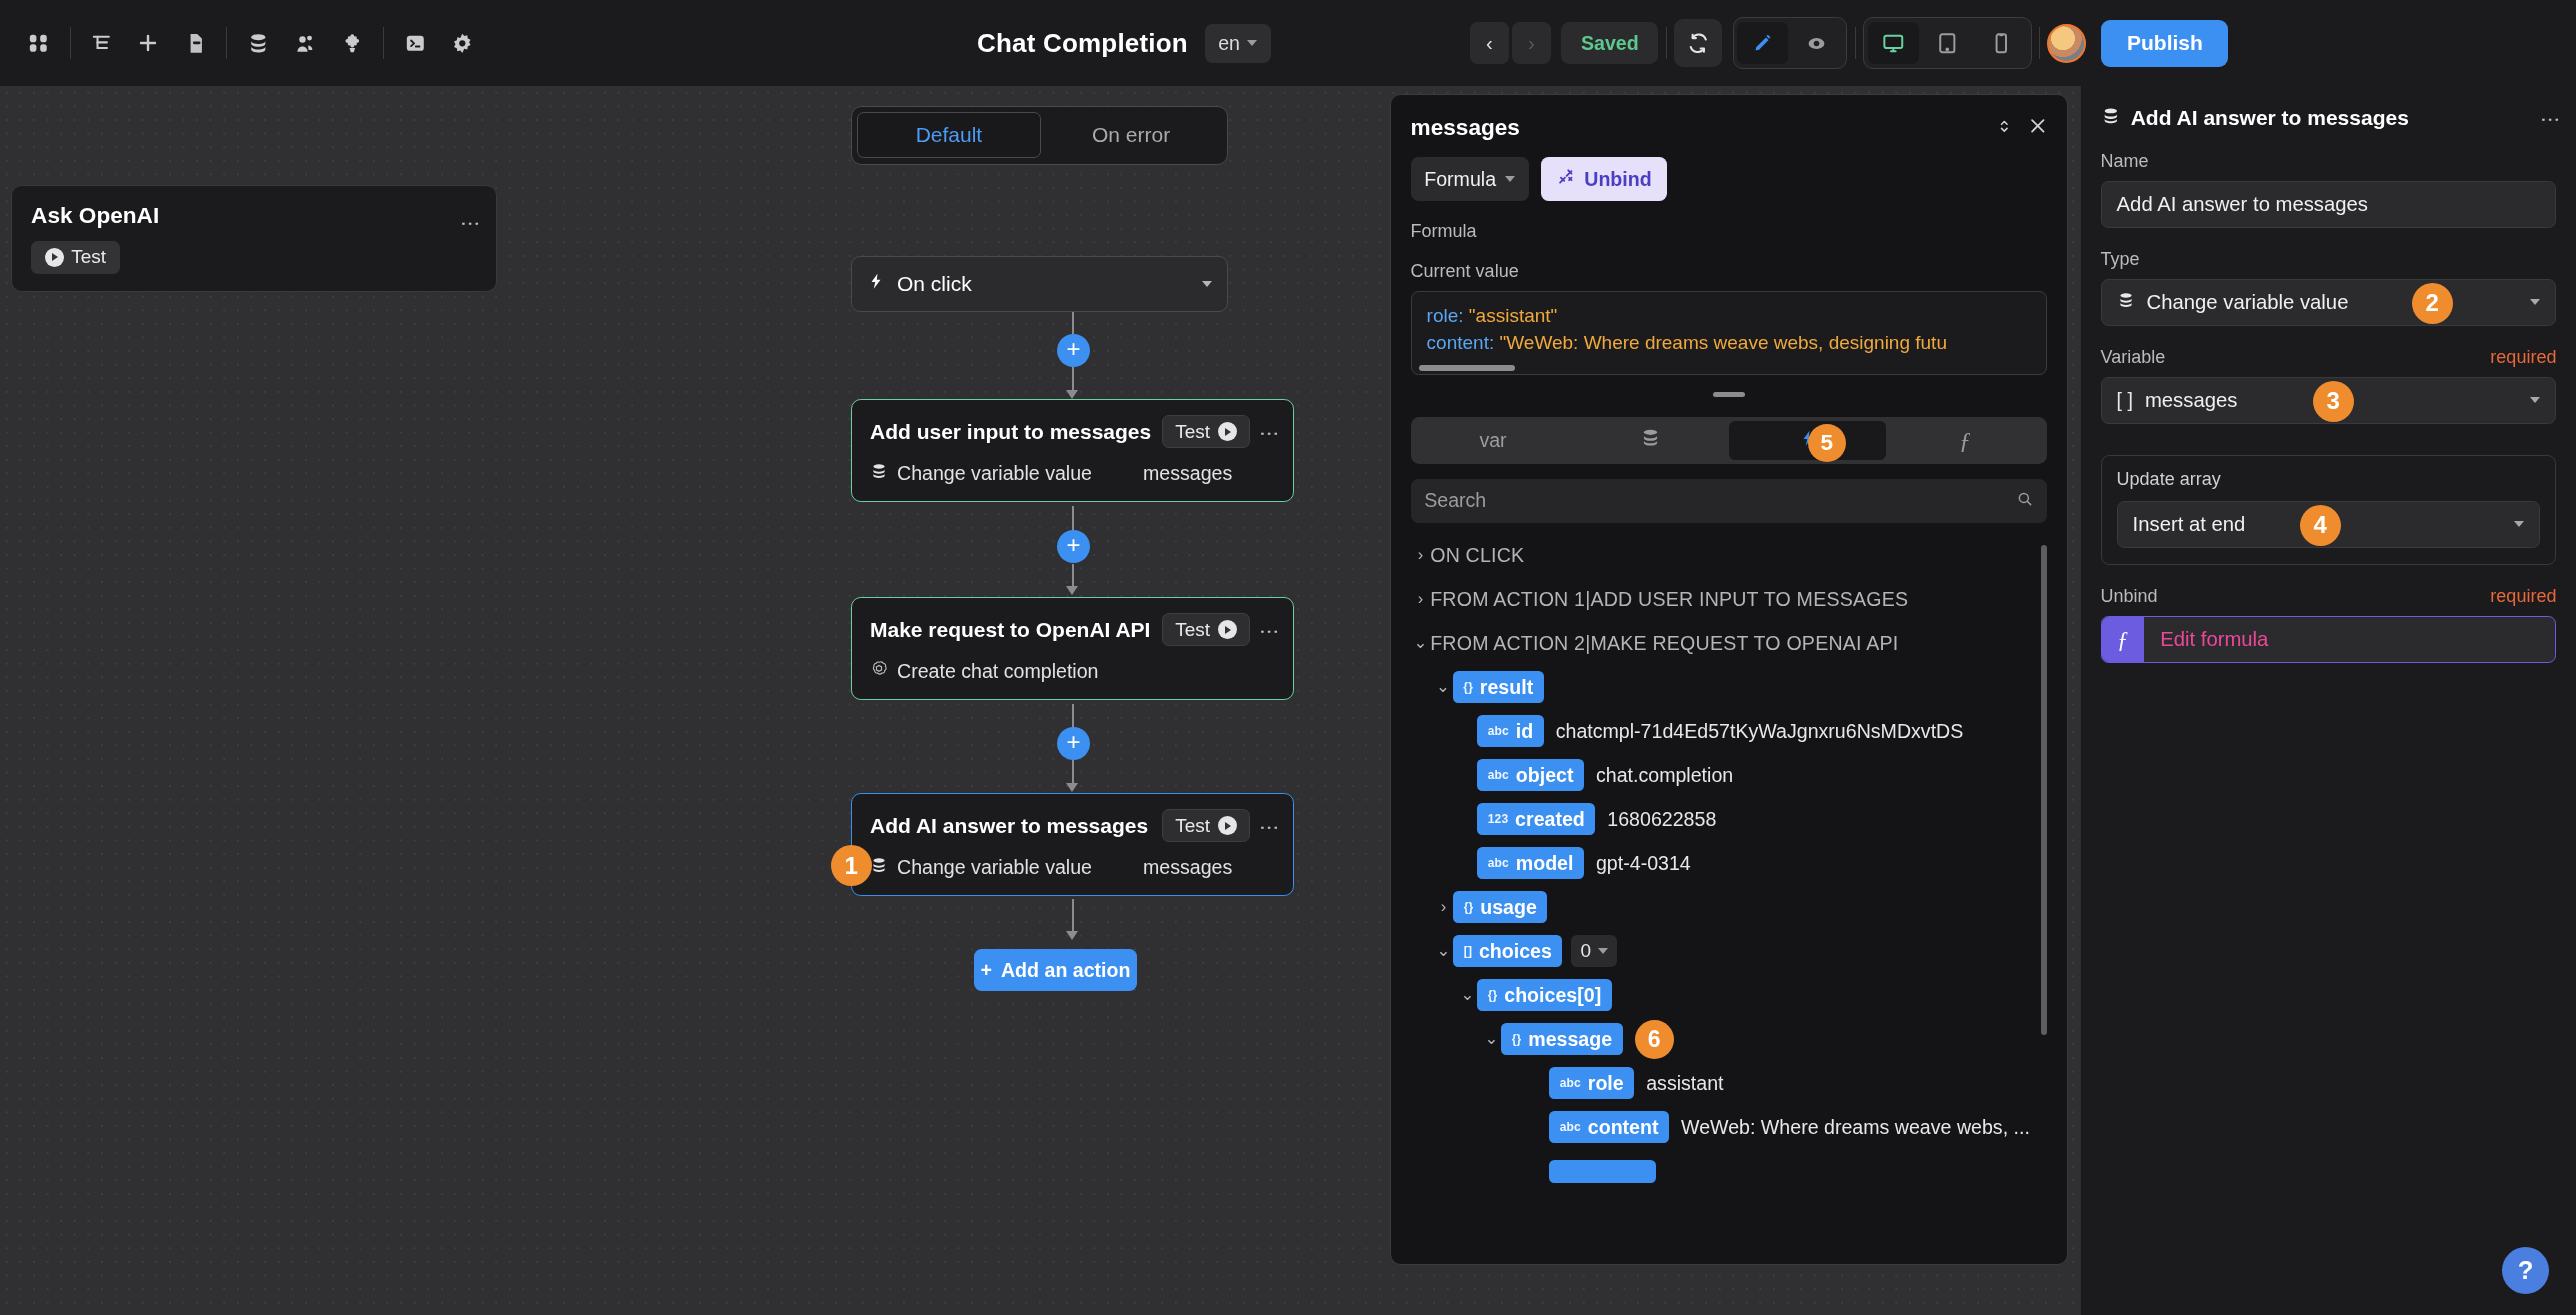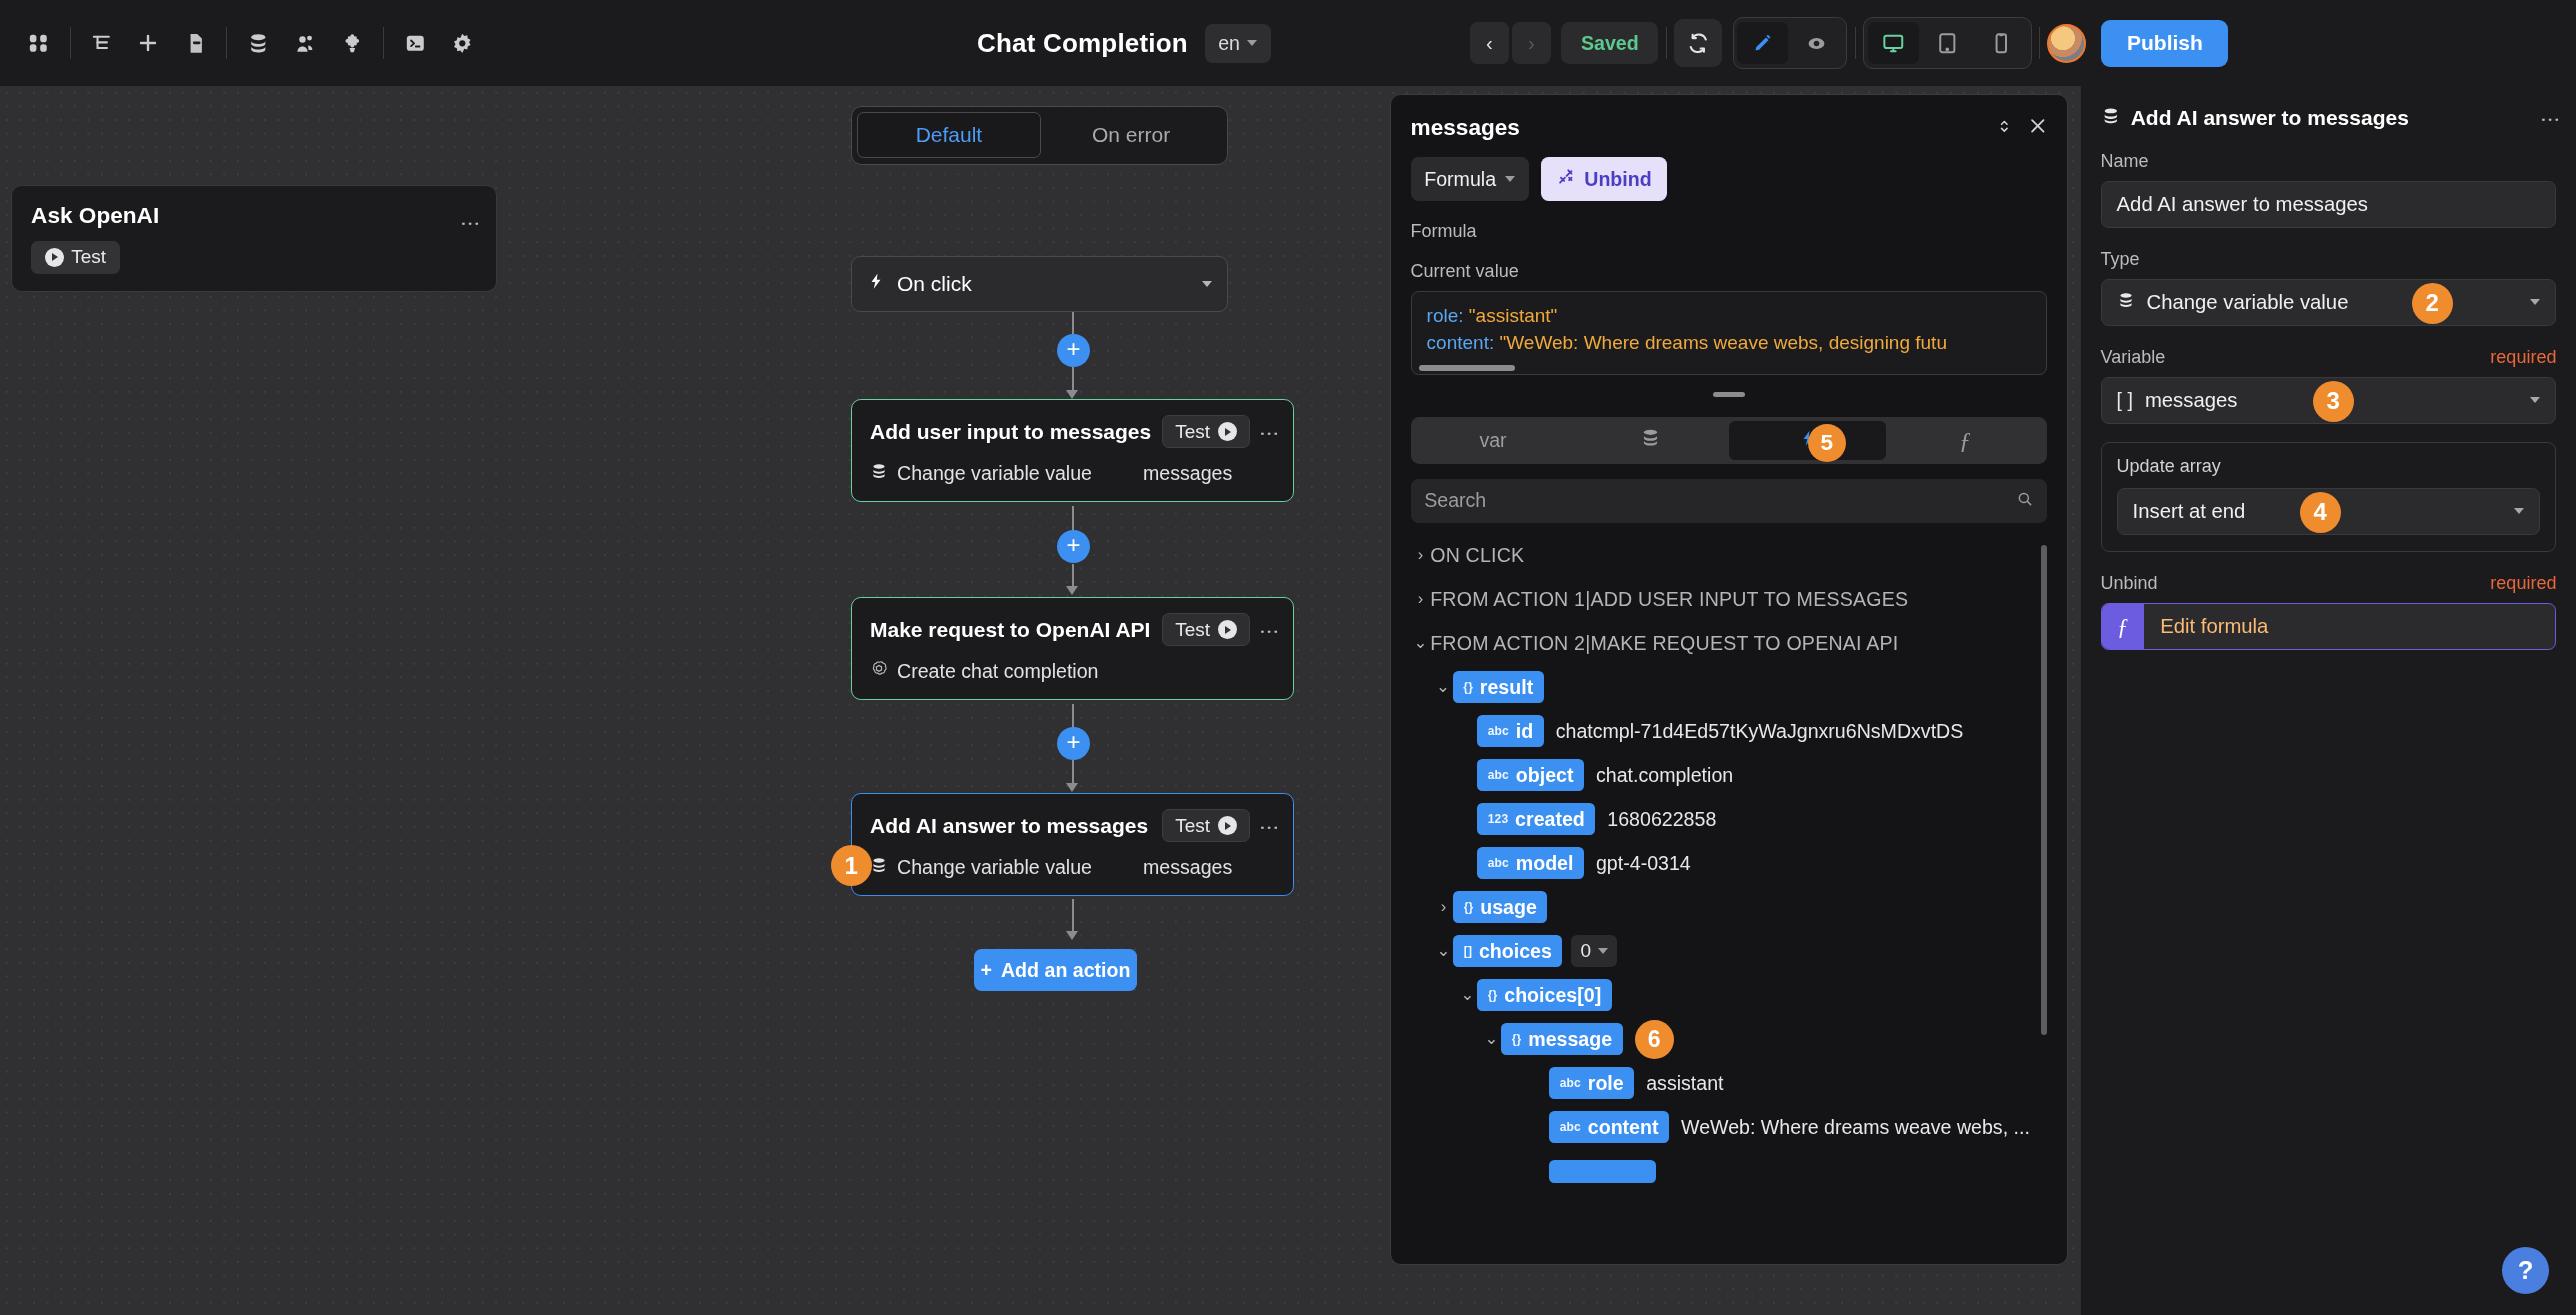--- a/index.html
+++ b/index.html
@@ -279,33 +279,33 @@
     border: 0.8px solid #3a3a3e; display: flex; align-items: center; padding: 0 15px;
     font-size: 20.3px; color: #f0f0f2; cursor: text;
   }
   .rp-select {
     margin-top: 9px; height: 47px; border-radius: 7.5px; background: #2b2b2e;
     border: 0.8px solid #3a3a3e; display: flex; align-items: center; padding: 0 15px; gap: 12px;
     font-size: 20.3px; color: #f0f0f2; cursor: pointer; position: relative;
   }
   .rp-select .chev { margin-left: auto; border-top-color: #a6a8ac; }
   .group-box {
-    margin-top: 18px; border: 0.8px solid #3a3a3e; border-radius: 8.3px; padding: 13.6px 15px 16.6px 15px;
+    margin-top: 31px; border: 0.8px solid #3a3a3e; border-radius: 8.3px; padding: 13.6px 15px 16.6px 15px;
   }
   .group-title { font-size: 18px; color: #cfd1d4; }
   .formula-field {
     margin-top: 9px; height: 47px; border-radius: 7.5px; border: 0.8px solid #6b5ce0;
     background: #2b2b2e; display: flex; align-items: center; overflow: hidden; cursor: pointer;
   }
   .ff-ico {
     width: 42px; height: 100%; background: #6b5ce0; color: #fff;
     display: flex; align-items: center; justify-content: center;
     font-style: italic; font-size: 22.6px; font-family: "Liberation Serif", serif;
   }
-  .ff-text { padding-left: 16.6px; font-size: 20.3px; color: #fdba74; }
+  .ff-text { padding-left: 16.6px; font-size: 20.3px; color: #ec4899; }
 
   .help-btn {
     position: absolute; right: 27px; bottom: 21px; width: 47px; height: 47px; border-radius: 50%;
     background: #4a7fe0; color: #fff; font-size: 25.6px; font-weight: 700;
     display: flex; align-items: center; justify-content: center; cursor: pointer;
   }
 </style>
 </head>
 <body>
 

